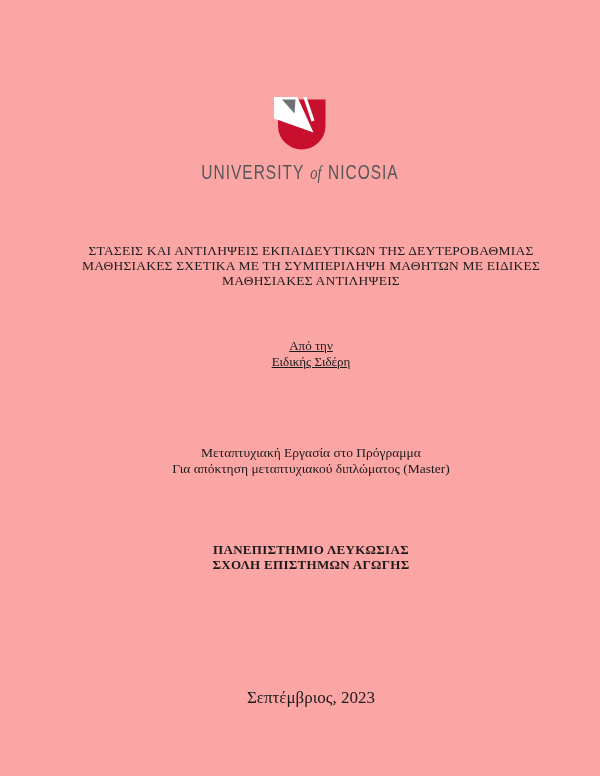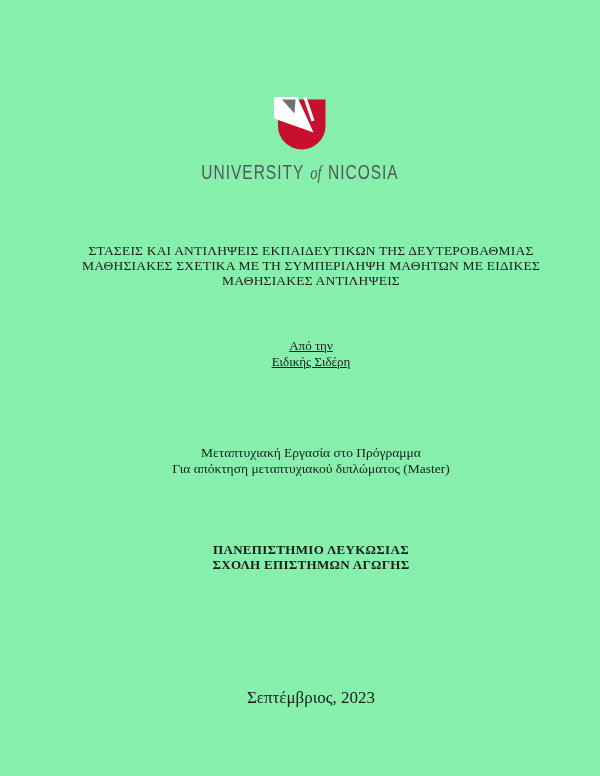--- a/index.html
+++ b/index.html
@@ -4,21 +4,21 @@
 <style>
   html, body {
     margin: 0;
     padding: 0;
     background: #ffffff;
   }
   .page {
     position: relative;
     width: 600px;
     height: 776px;
-    background: #86efac;
+    background: #fca5a5;
     overflow: hidden;
     font-family: "Liberation Serif", "DejaVu Serif", serif;
     color: #1b1b1b;
   }
   .abs {
     position: absolute;
     left: 11px;
     width: 600px;
     text-align: center;
   }

